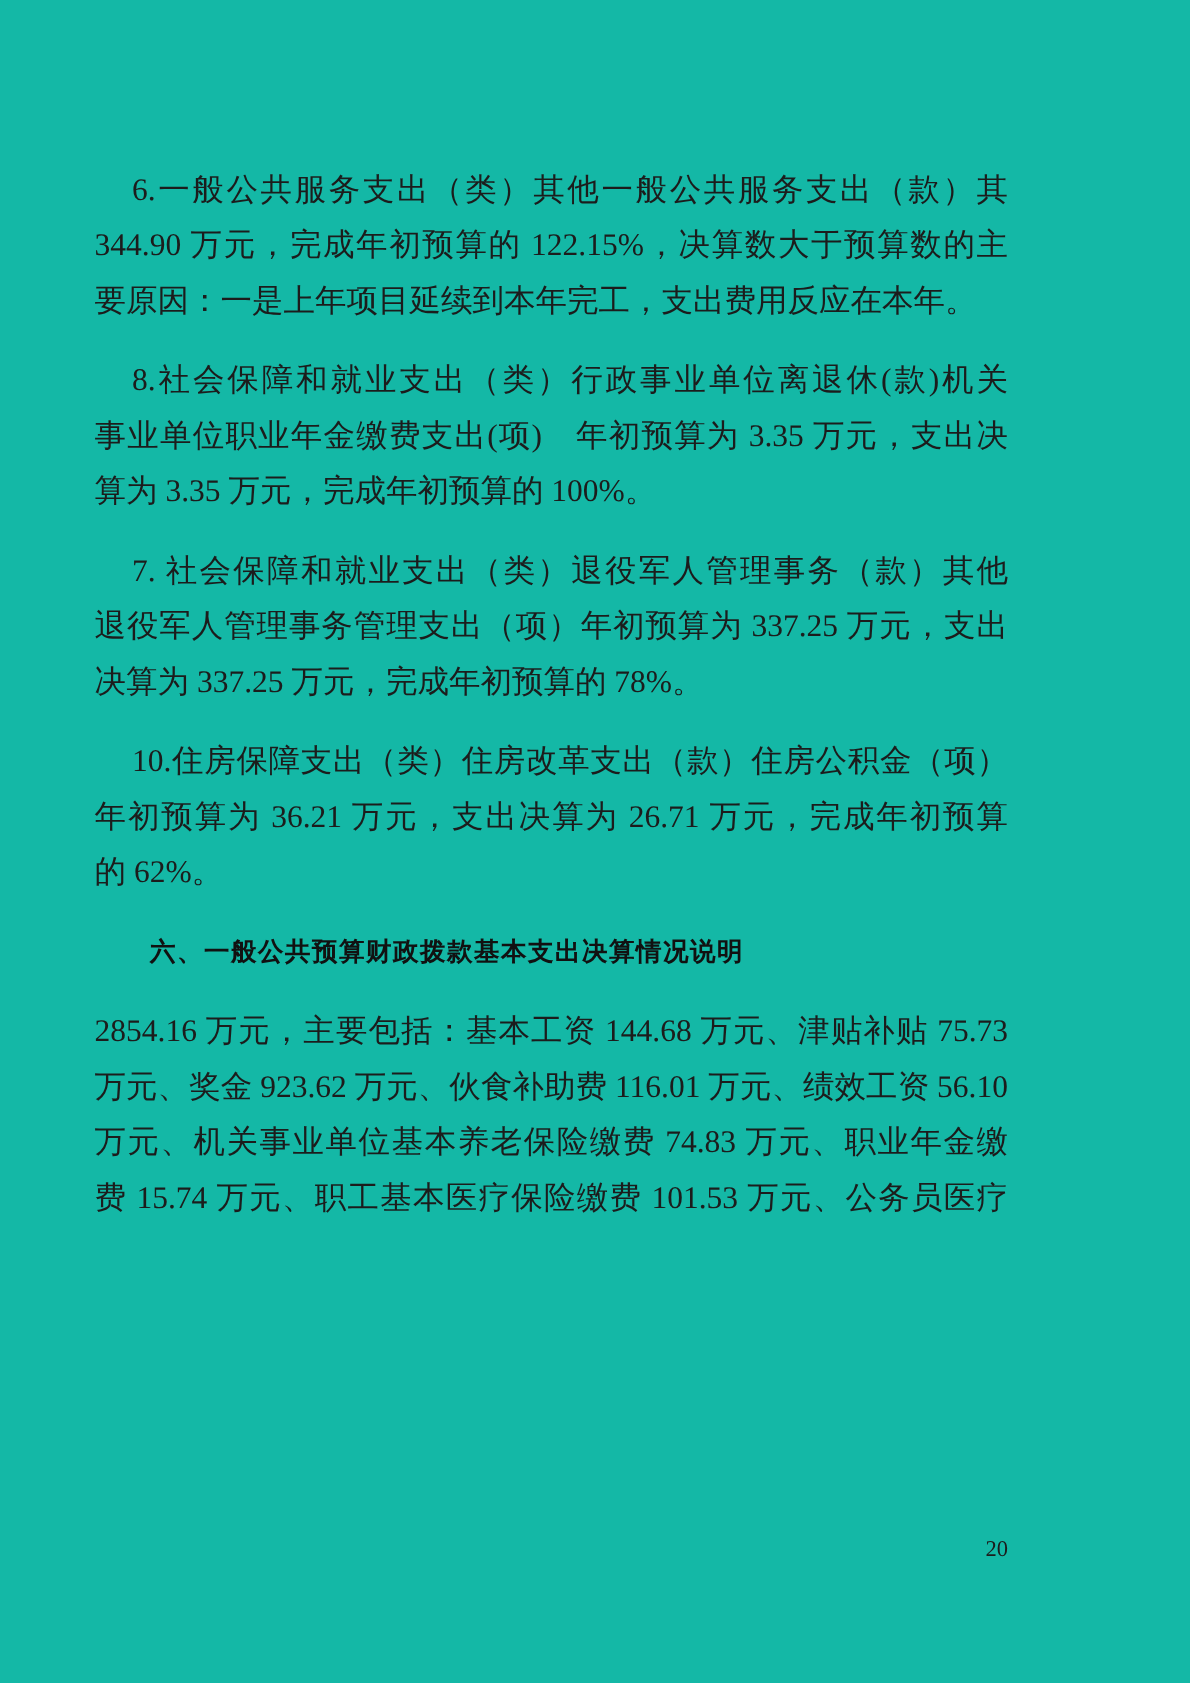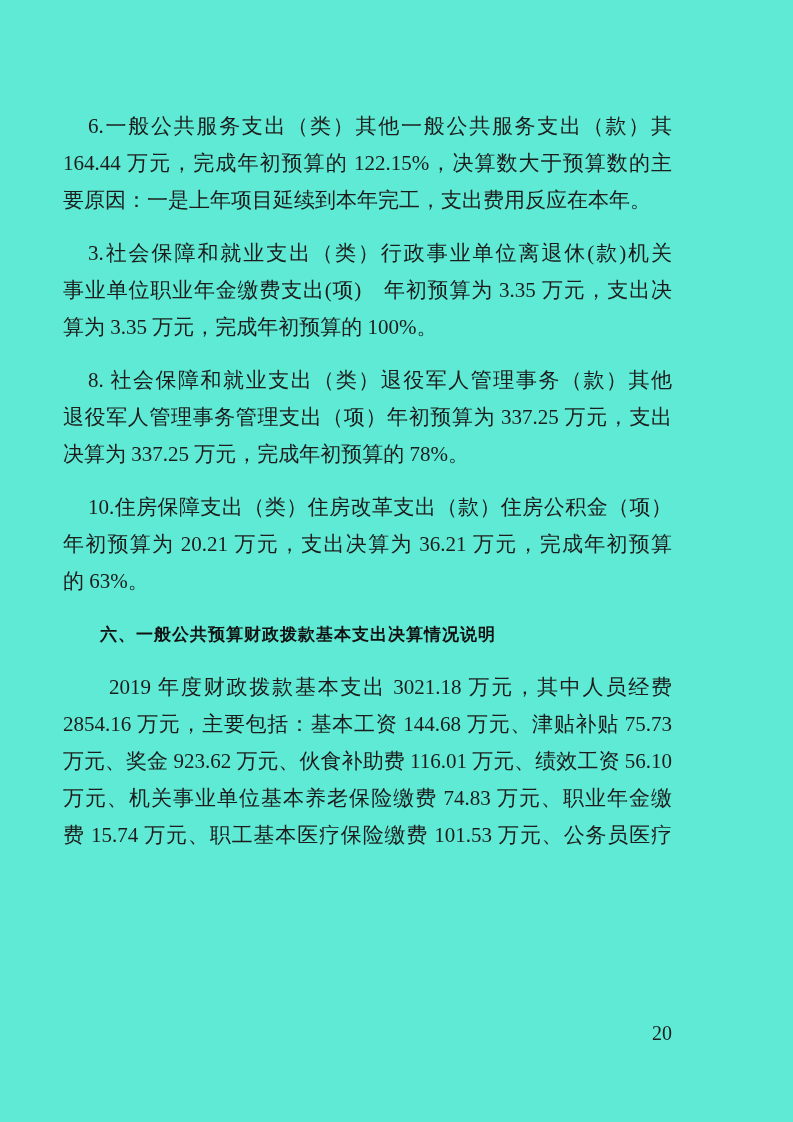--- a/index.html
+++ b/index.html
@@ -11,21 +11,21 @@
     width: 793px;
     height: 1122px;
     position: relative;
     overflow: hidden;
     font-family: "Liberation Serif", "DejaVu Serif", serif;
     color: #1c1c1c;
   }
   .page {
     position: absolute;
     inset: 0;
-    background: #5eead4;
+    background: #14b8a6;
   }
   .doc-body {
     position: absolute;
     left: 63px;
     top: 108px;
     width: 609px;
   }
   .para {
     margin: 0 0 16px 0;
   }
@@ -60,53 +60,52 @@
     padding-left: 37px;
     letter-spacing: 1px;
     color: #111111;
   }
   .page-number {
     position: absolute;
     left: 63px;
     top: 1022px;
     width: 609px;
     text-align: right;
-    font-size: 20px;
+    font-size: 15px;
     line-height: 22px;
     color: #1c1c1c;
   }
 </style>
 </head>
 <body>
 
 <div class="page">
   <main class="doc-body">
       <div class="para ind-small">
         <div class="line first">6.一般公共服务支出（类）其他一般公共服务支出（款）其</div>
-        <div class="line">164.44 万元，完成年初预算的 122.15%，决算数大于预算数的主</div>
+        <div class="line">344.90 万元，完成年初预算的 122.15%，决算数大于预算数的主</div>
         <div class="line end">要原因：一是上年项目延续到本年完工，支出费用反应在本年。</div>
       </div>
       <div class="para ind-small">
-        <div class="line first">3.社会保障和就业支出（类）行政事业单位离退休(款)机关</div>
+        <div class="line first">8.社会保障和就业支出（类）行政事业单位离退休(款)机关</div>
         <div class="line">事业单位职业年金缴费支出(项)　年初预算为 3.35 万元，支出决</div>
         <div class="line end">算为 3.35 万元，完成年初预算的 100%。</div>
       </div>
       <div class="para ind-small">
-        <div class="line first">8. 社会保障和就业支出（类）退役军人管理事务（款）其他</div>
+        <div class="line first">7. 社会保障和就业支出（类）退役军人管理事务（款）其他</div>
         <div class="line">退役军人管理事务管理支出（项）年初预算为 337.25 万元，支出</div>
         <div class="line end">决算为 337.25 万元，完成年初预算的 78%。</div>
       </div>
       <div class="para ind-small">
         <div class="line first">10.住房保障支出（类）住房改革支出（款）住房公积金（项）</div>
-        <div class="line">年初预算为 20.21 万元，支出决算为 36.21 万元，完成年初预算</div>
-        <div class="line end">的 63%。</div>
+        <div class="line">年初预算为 36.21 万元，支出决算为 26.71 万元，完成年初预算</div>
+        <div class="line end">的 62%。</div>
       </div>
       <h2 class="doc-heading">六、一般公共预算财政拨款基本支出决算情况说明</h2>
       <div class="para ind-large">
-        <div class="line first">2019 年度财政拨款基本支出 3021.18 万元，其中人员经费</div>
         <div class="line">2854.16 万元，主要包括：基本工资 144.68 万元、津贴补贴 75.73</div>
         <div class="line">万元、奖金 923.62 万元、伙食补助费 116.01 万元、绩效工资 56.10</div>
         <div class="line">万元、机关事业单位基本养老保险缴费 74.83 万元、职业年金缴</div>
         <div class="line">费 15.74 万元、职工基本医疗保险缴费 101.53 万元、公务员医疗</div>
       </div>
     </main>
   <div class="page-number">20</div>
 </div>
 
 </body></html>

